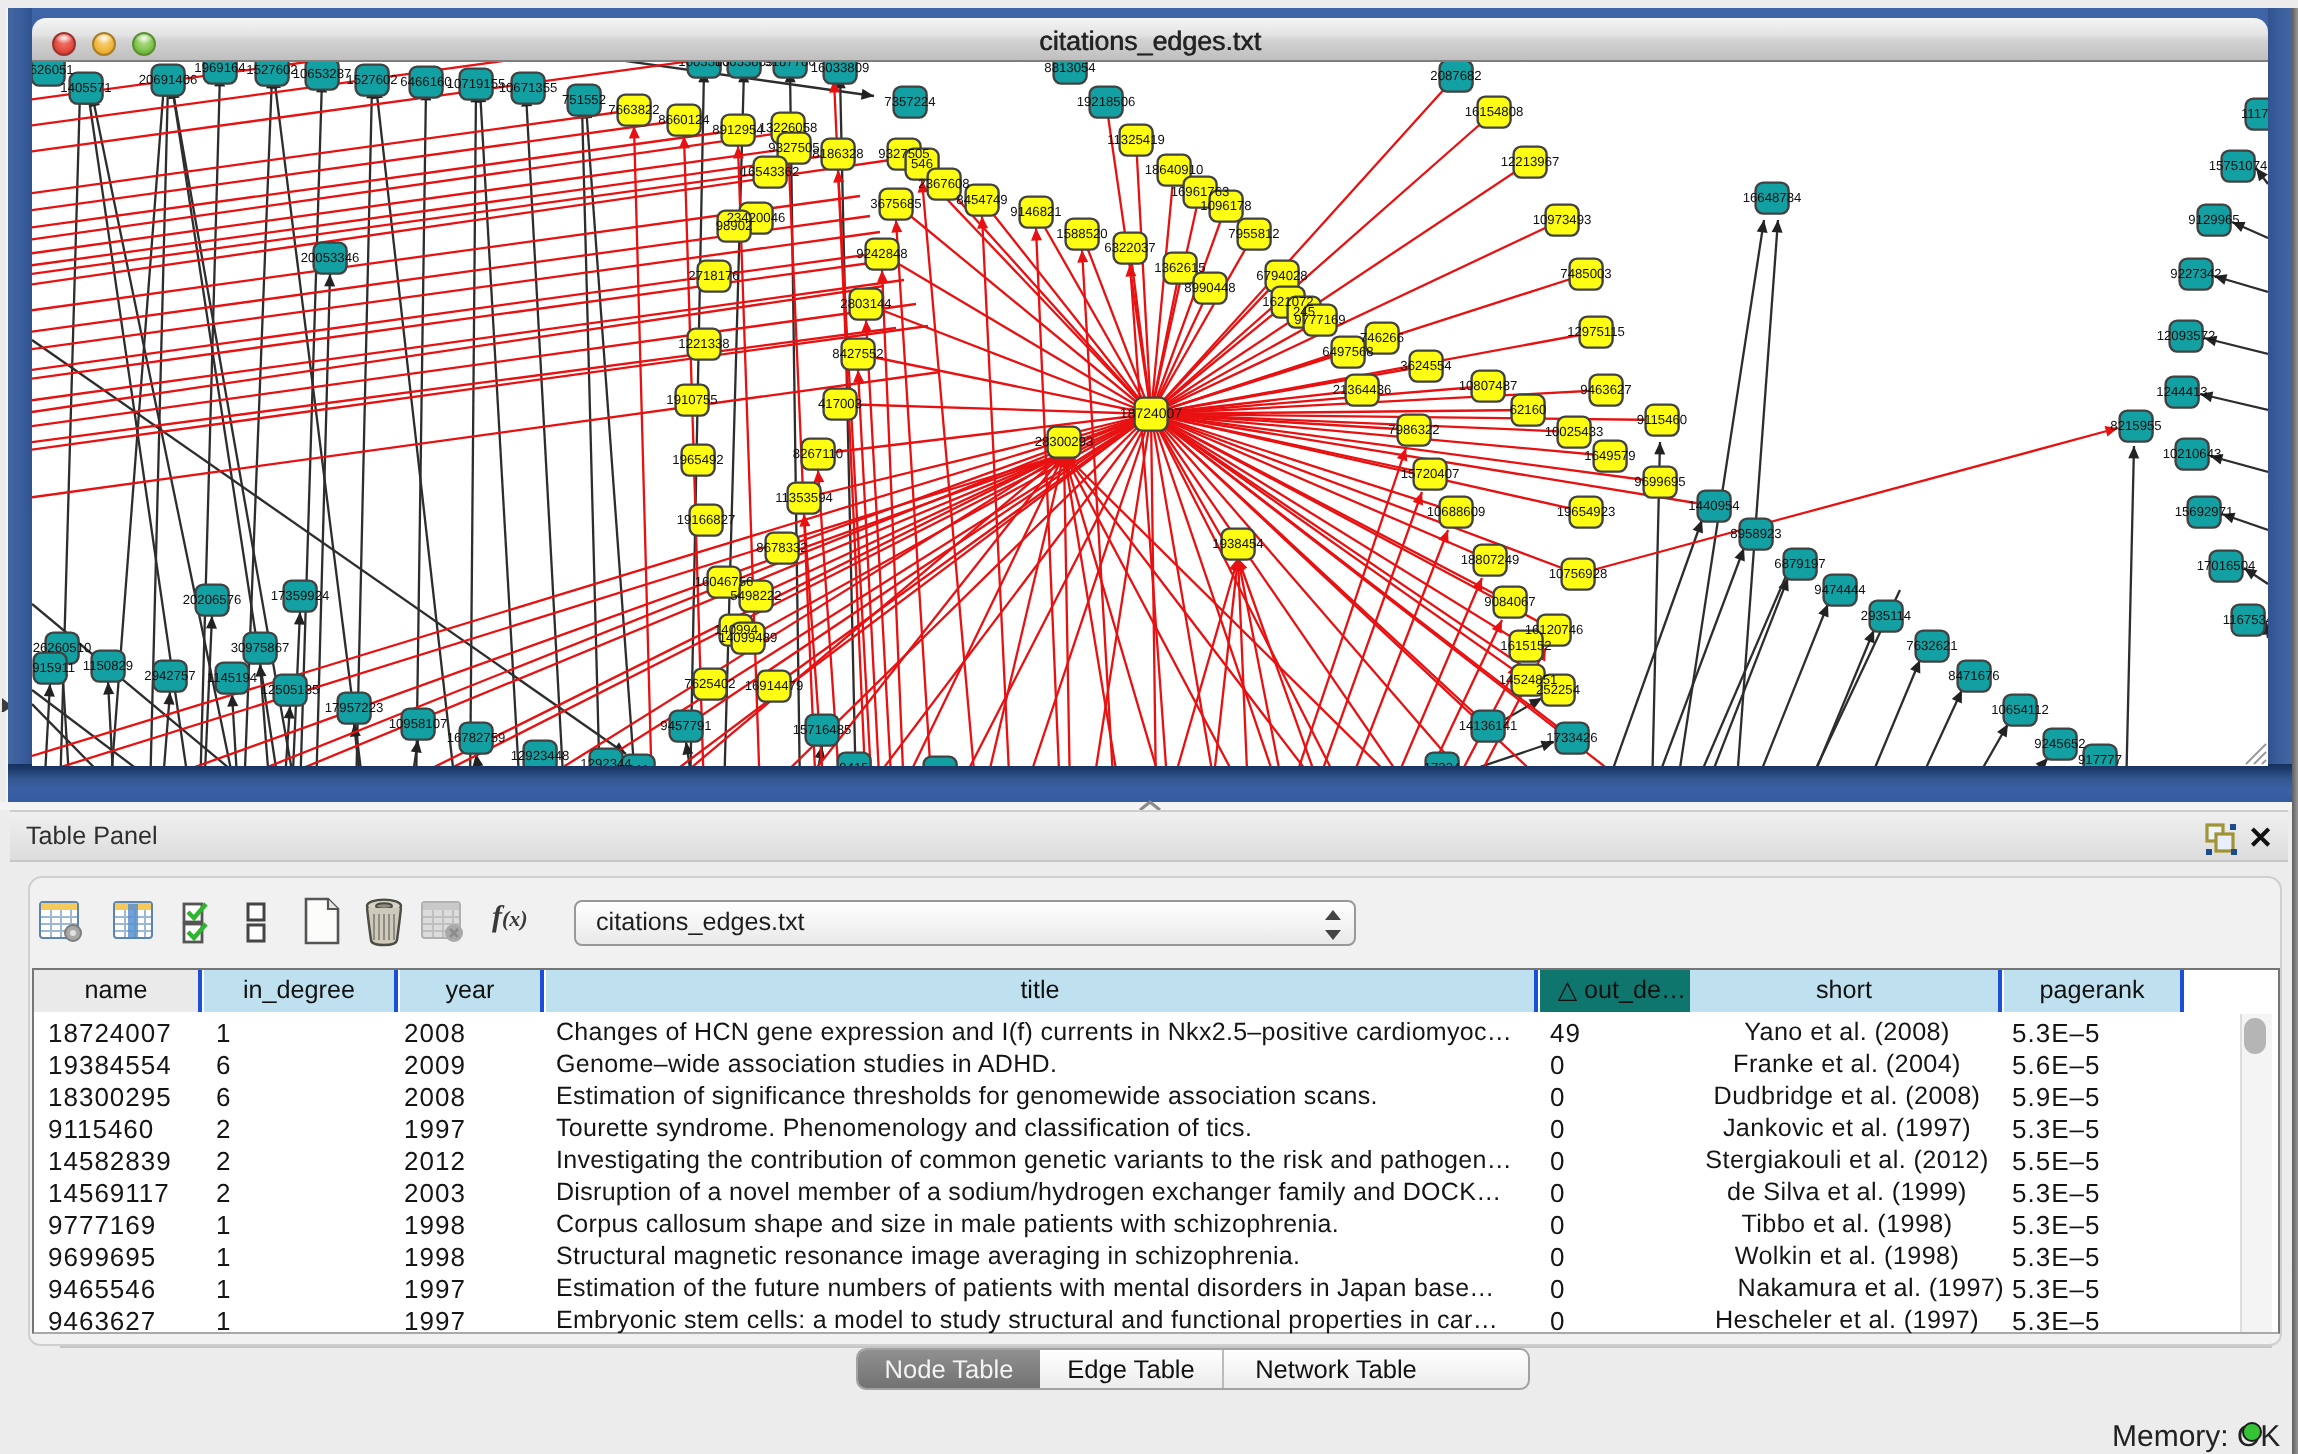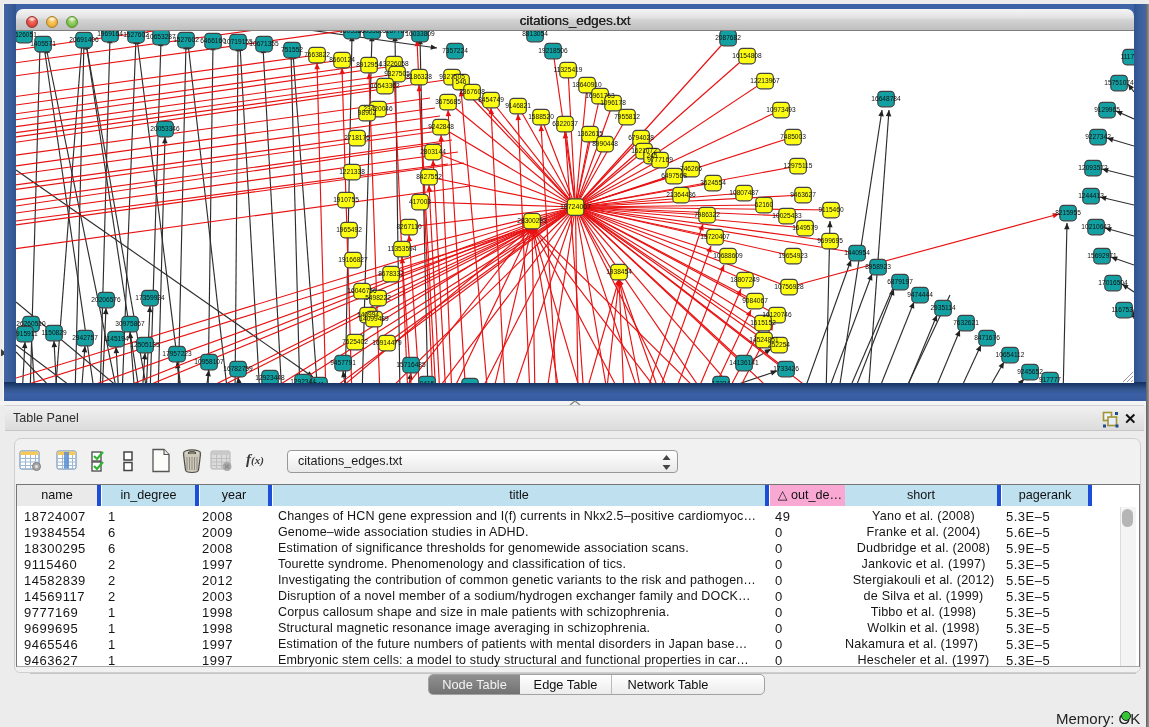--- a/index.html
+++ b/index.html
@@ -8,21 +8,21 @@
 #winright{position:absolute;left:1134px;top:4px;width:12px;height:397px;background:linear-gradient(90deg,#31548f 0%,#3a5d9d 45%,#44669f 100%)}
 #titlebar{position:absolute;left:16px;top:9px;width:1118px;height:22px;background:linear-gradient(180deg,#f5f5f5 0%,#e3e3e3 40%,#d3d3d3 52%,#c9c9c9 75%,#bfbfbf 100%);border-radius:7px 7px 0 0;border-bottom:1px solid #7e7e7e}
 #title{position:absolute;left:0;top:3.5px;width:100%;text-align:center;font-size:13.4px;font-weight:normal;color:#242424;text-shadow:0.35px 0 0 #242424}
 .tl{position:absolute;top:15.6px;width:12px;height:12px;border-radius:50%}
 #graph{position:absolute;left:16px;top:31px}
 #panelbar{position:absolute;left:5px;top:405px;width:1139px;height:26px;background:linear-gradient(180deg,#f0f0f0,#dcdcdc);border-top:1px solid #cecece;border-bottom:1px solid #c6c6c6}
 #panelbar span{position:absolute;left:8px;top:5px;font-size:12.6px;color:#2e2e2e}
 #closex{position:absolute;left:1124px;top:410px;font-size:15px;font-weight:bold;color:#111}
 #inner{position:absolute;left:14px;top:438px;width:1127px;height:235px;background:#f1f1f1;border:1px solid #cfcfcf;border-radius:7px 7px 6px 6px}
 #tblframe{position:absolute;left:16px;top:484px;width:1124px;height:183px;background:#fff;border:1px solid #757575;border-bottom:1px solid #a8a8a8}
-.hc{position:absolute;top:485px;height:21px;border-right:4px solid #1d4ed8;text-align:center;font-size:12.6px;color:#111;line-height:21px}
+.hc{position:absolute;top:485px;height:21px;border-right:2px solid #1d4ed8;text-align:center;font-size:12.6px;color:#111;line-height:21px}
 .cell{position:absolute;font-size:13px;color:#151515;line-height:15px;letter-spacing:0.5px}
 .ct{font-size:12.5px !important;letter-spacing:0.15px !important}
 .cs{font-size:12.6px !important;letter-spacing:0.2px !important}
 #vsb{position:absolute;left:1120px;top:507px;width:16px;height:159px;background:#f4f4f4;border-left:1px solid #ddd}
 #vsbthumb{position:absolute;left:1122px;top:509px;width:11px;height:18px;background:#b5b5b5;border-radius:6px}
 #tabs{position:absolute;left:428px;top:674px;width:337px;height:21px;border:1px solid #a2a2a2;border-radius:5px;background:linear-gradient(180deg,#ffffff,#ececec);overflow:hidden}
 #tabsel{position:absolute;left:0;top:0;width:91px;height:21px;background:linear-gradient(180deg,#909090,#6f6f6f);color:#f4f4f4;text-align:center;line-height:20px;font-size:12.8px}
 .tab{position:absolute;top:0;height:21px;text-align:center;line-height:20px;font-size:12.8px;color:#111}
 #memory{position:absolute;left:1056px;top:710px;width:117px;text-align:left;font-size:15px;color:#222}
 #memdot{position:absolute;left:1121px;top:711px;width:10px;height:10px;border-radius:50%;background:#35c435;border:1px solid #1c1c1c}
@@ -646,21 +646,21 @@
  <svg width="9" height="15" style="position:absolute;right:6px;top:4px" viewBox="0 0 9 15">
       <path d="M4.5 0 L8.5 5 H0.5 z" fill="#444"></path>
       <path d="M4.5 15 L8.5 10 H0.5 z" fill="#444"></path>
     </svg>
 </div>
 <div id="tblframe"></div>
 <div class="hc" style="left:17px;width:84px;background:#eaeaea">name</div>
 <div class="hc" style="left:102px;width:97px;background:#bfe0ee">in_degree</div>
 <div class="hc" style="left:200px;width:72px;background:#bfe0ee">year</div>
 <div class="hc" style="left:273px;width:496px;background:#bfe0ee">title</div>
-<div class="hc" style="left:770px;width:84px;background:#f9a8d4">△ out_de…</div>
+<div class="hc" style="left:770px;width:84px;background:#0f766e">△ out_de…</div>
 <div class="hc" style="left:845px;width:156px;background:#bfe0ee">short</div>
 <div class="hc" style="left:1002px;width:90px;background:#bfe0ee">pagerank</div>
 <div class="cell" style="left:24px;top:509px">18724007</div>
 <div class="cell" style="left:108px;top:509px">1</div>
 <div class="cell" style="left:202px;top:509px">2008</div>
 <div class="cell ct" style="left:278px;top:509px;width:492px;overflow:hidden;white-space:nowrap">Changes of HCN gene expression and I(f) currents in Nkx2.5–positive cardiomyoc…</div>
 <div class="cell" style="left:775px;top:509px">49</div>
 <div class="cell cs" style="left:845px;top:509px;width:157px;text-align:center;overflow:hidden;white-space:nowrap">Yano et al. (2008)</div>
 <div class="cell" style="left:1006px;top:509px">5.3E–5</div>
 <div class="cell" style="left:24px;top:525px">19384554</div>
@@ -710,21 +710,21 @@
 <div class="cell" style="left:202px;top:621px">1998</div>
 <div class="cell ct" style="left:278px;top:621px;width:492px;overflow:hidden;white-space:nowrap">Structural magnetic resonance image averaging in schizophrenia.</div>
 <div class="cell" style="left:775px;top:621px">0</div>
 <div class="cell cs" style="left:845px;top:621px;width:157px;text-align:center;overflow:hidden;white-space:nowrap">Wolkin et al. (1998)</div>
 <div class="cell" style="left:1006px;top:621px">5.3E–5</div>
 <div class="cell" style="left:24px;top:637px">9465546</div>
 <div class="cell" style="left:108px;top:637px">1</div>
 <div class="cell" style="left:202px;top:637px">1997</div>
 <div class="cell ct" style="left:278px;top:637px;width:492px;overflow:hidden;white-space:nowrap">Estimation of the future numbers of patients with mental disorders in Japan base…</div>
 <div class="cell" style="left:775px;top:637px">0</div>
-<div class="cell cs" style="left:845px;top:637px;width:157px;text-align:left;overflow:hidden;white-space:nowrap">Nakamura et al. (1997)</div>
+<div class="cell cs" style="left:845px;top:637px;width:157px;text-align:right;overflow:hidden;white-space:nowrap">Nakamura et al. (1997)</div>
 <div class="cell" style="left:1006px;top:637px">5.3E–5</div>
 <div class="cell" style="left:24px;top:653px">9463627</div>
 <div class="cell" style="left:108px;top:653px">1</div>
 <div class="cell" style="left:202px;top:653px">1997</div>
 <div class="cell ct" style="left:278px;top:653px;width:492px;overflow:hidden;white-space:nowrap">Embryonic stem cells: a model to study structural and functional properties in car…</div>
 <div class="cell" style="left:775px;top:653px">0</div>
 <div class="cell cs" style="left:845px;top:653px;width:157px;text-align:center;overflow:hidden;white-space:nowrap">Hescheler et al. (1997)</div>
 <div class="cell" style="left:1006px;top:653px">5.3E–5</div>
 <div id="vsb"></div>
 <div id="vsbthumb"></div>

